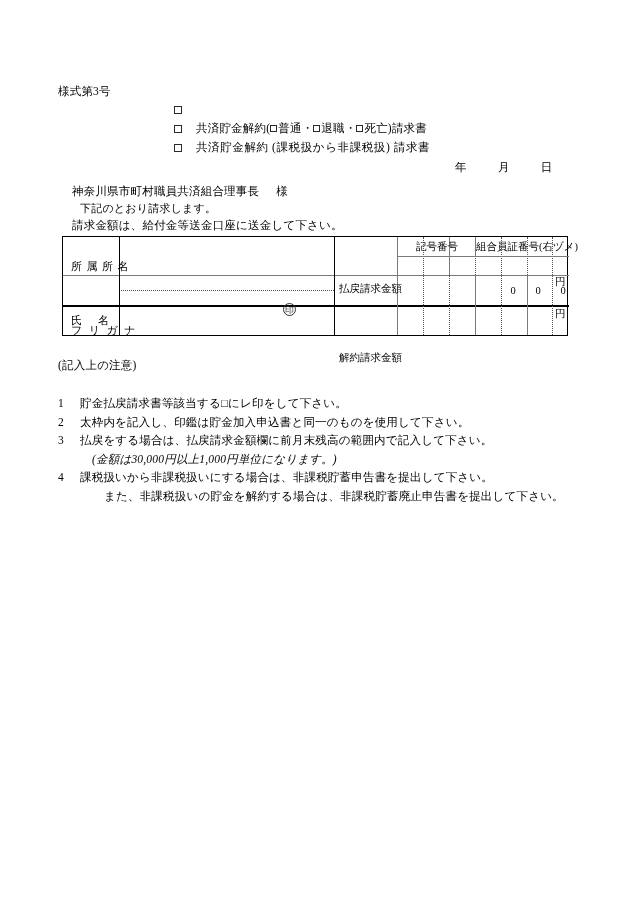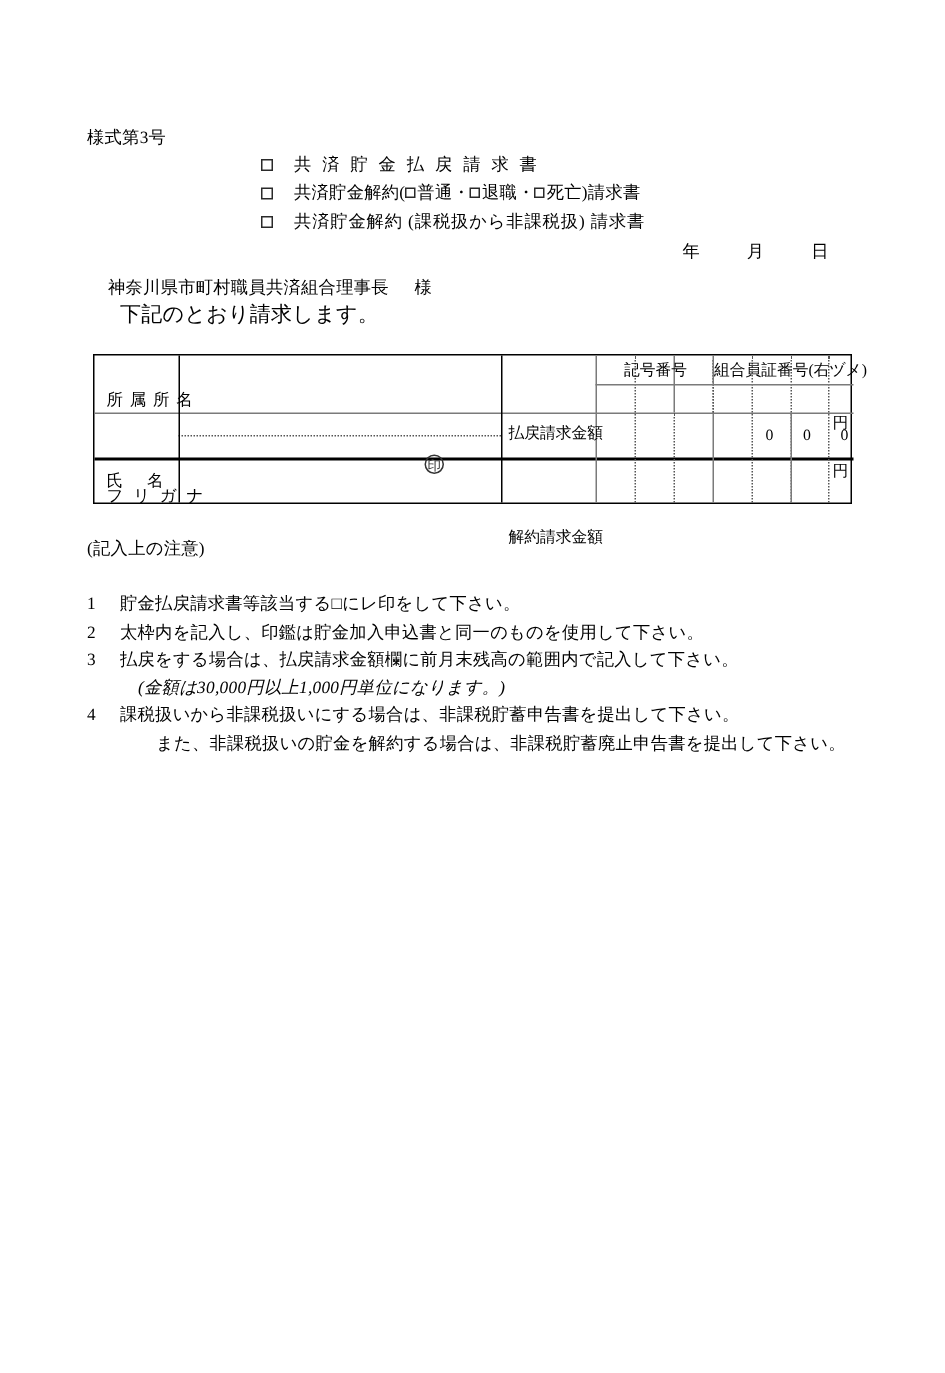--- a/index.html
+++ b/index.html
@@ -89,21 +89,21 @@
     top: 184px;
     font-size: 11.5px;
     white-space: nowrap;
     letter-spacing: 0.2px;
   }
   .addressee .sama { margin-left: 14px; }
   .lead1 {
     position: absolute;
     left: 80px;
     top: 201px;
-    font-size: 14px;
+    font-size: 11px;
     white-space: nowrap;
     letter-spacing: 0.2px;
     text-align: center;
   }
   .lead2 {
     position: absolute;
     left: 72px;
     top: 218px;
     font-size: 11.5px;
     white-space: nowrap;
@@ -244,21 +244,20 @@
 <body>
 
 <div class="page">
 
   <div class="form-no">様式第3号</div>
 
   <div class="titles">
 
     <div class="title-line">
       <span class="cbx"></span>
-      <span class="t1">共済貯金払戻請求書</span>
     </div>
 
     <div class="title-line">
       <span class="cbx"></span>
       <span class="t2">共済貯金解約(</span>
       <span class="cbx-sm"></span>
       <span class="t2">普通</span>
       <span class="t2">・</span>
       <span class="cbx-sm"></span>
       <span class="t2">退職</span>
@@ -279,20 +278,21 @@
     <span class="d-y">年</span>
     <span class="d-m">月</span>
     <span>日</span>
   </div>
 
   <div class="addressee">
     <span>神奈川県市町村職員共済組合理事長</span>
     <span class="sama">様</span>
   </div>
   <div class="lead1">下記のとおり請求します。</div>
+  <div class="lead2">請求金額は、給付金等送金口座に送金して下さい。</div>
 
   <div class="tbl">
 
     <div class="hline" style="top:38px; width:506px;"></div>
     <div class="hline-bold" style="top:68px; left:0px; width:271px; height:1.5px;"></div>
     <div class="hline-bold" style="top:68px; left:271px; width:235px; height:1.5px;"></div>
     <div class="dotline" style="top:53px; left:56px; width:215px;"></div>
 
     <div class="vline" style="left:56px; height:98px;"></div>
     <div class="vline" style="left:271px; height:98px;"></div>

